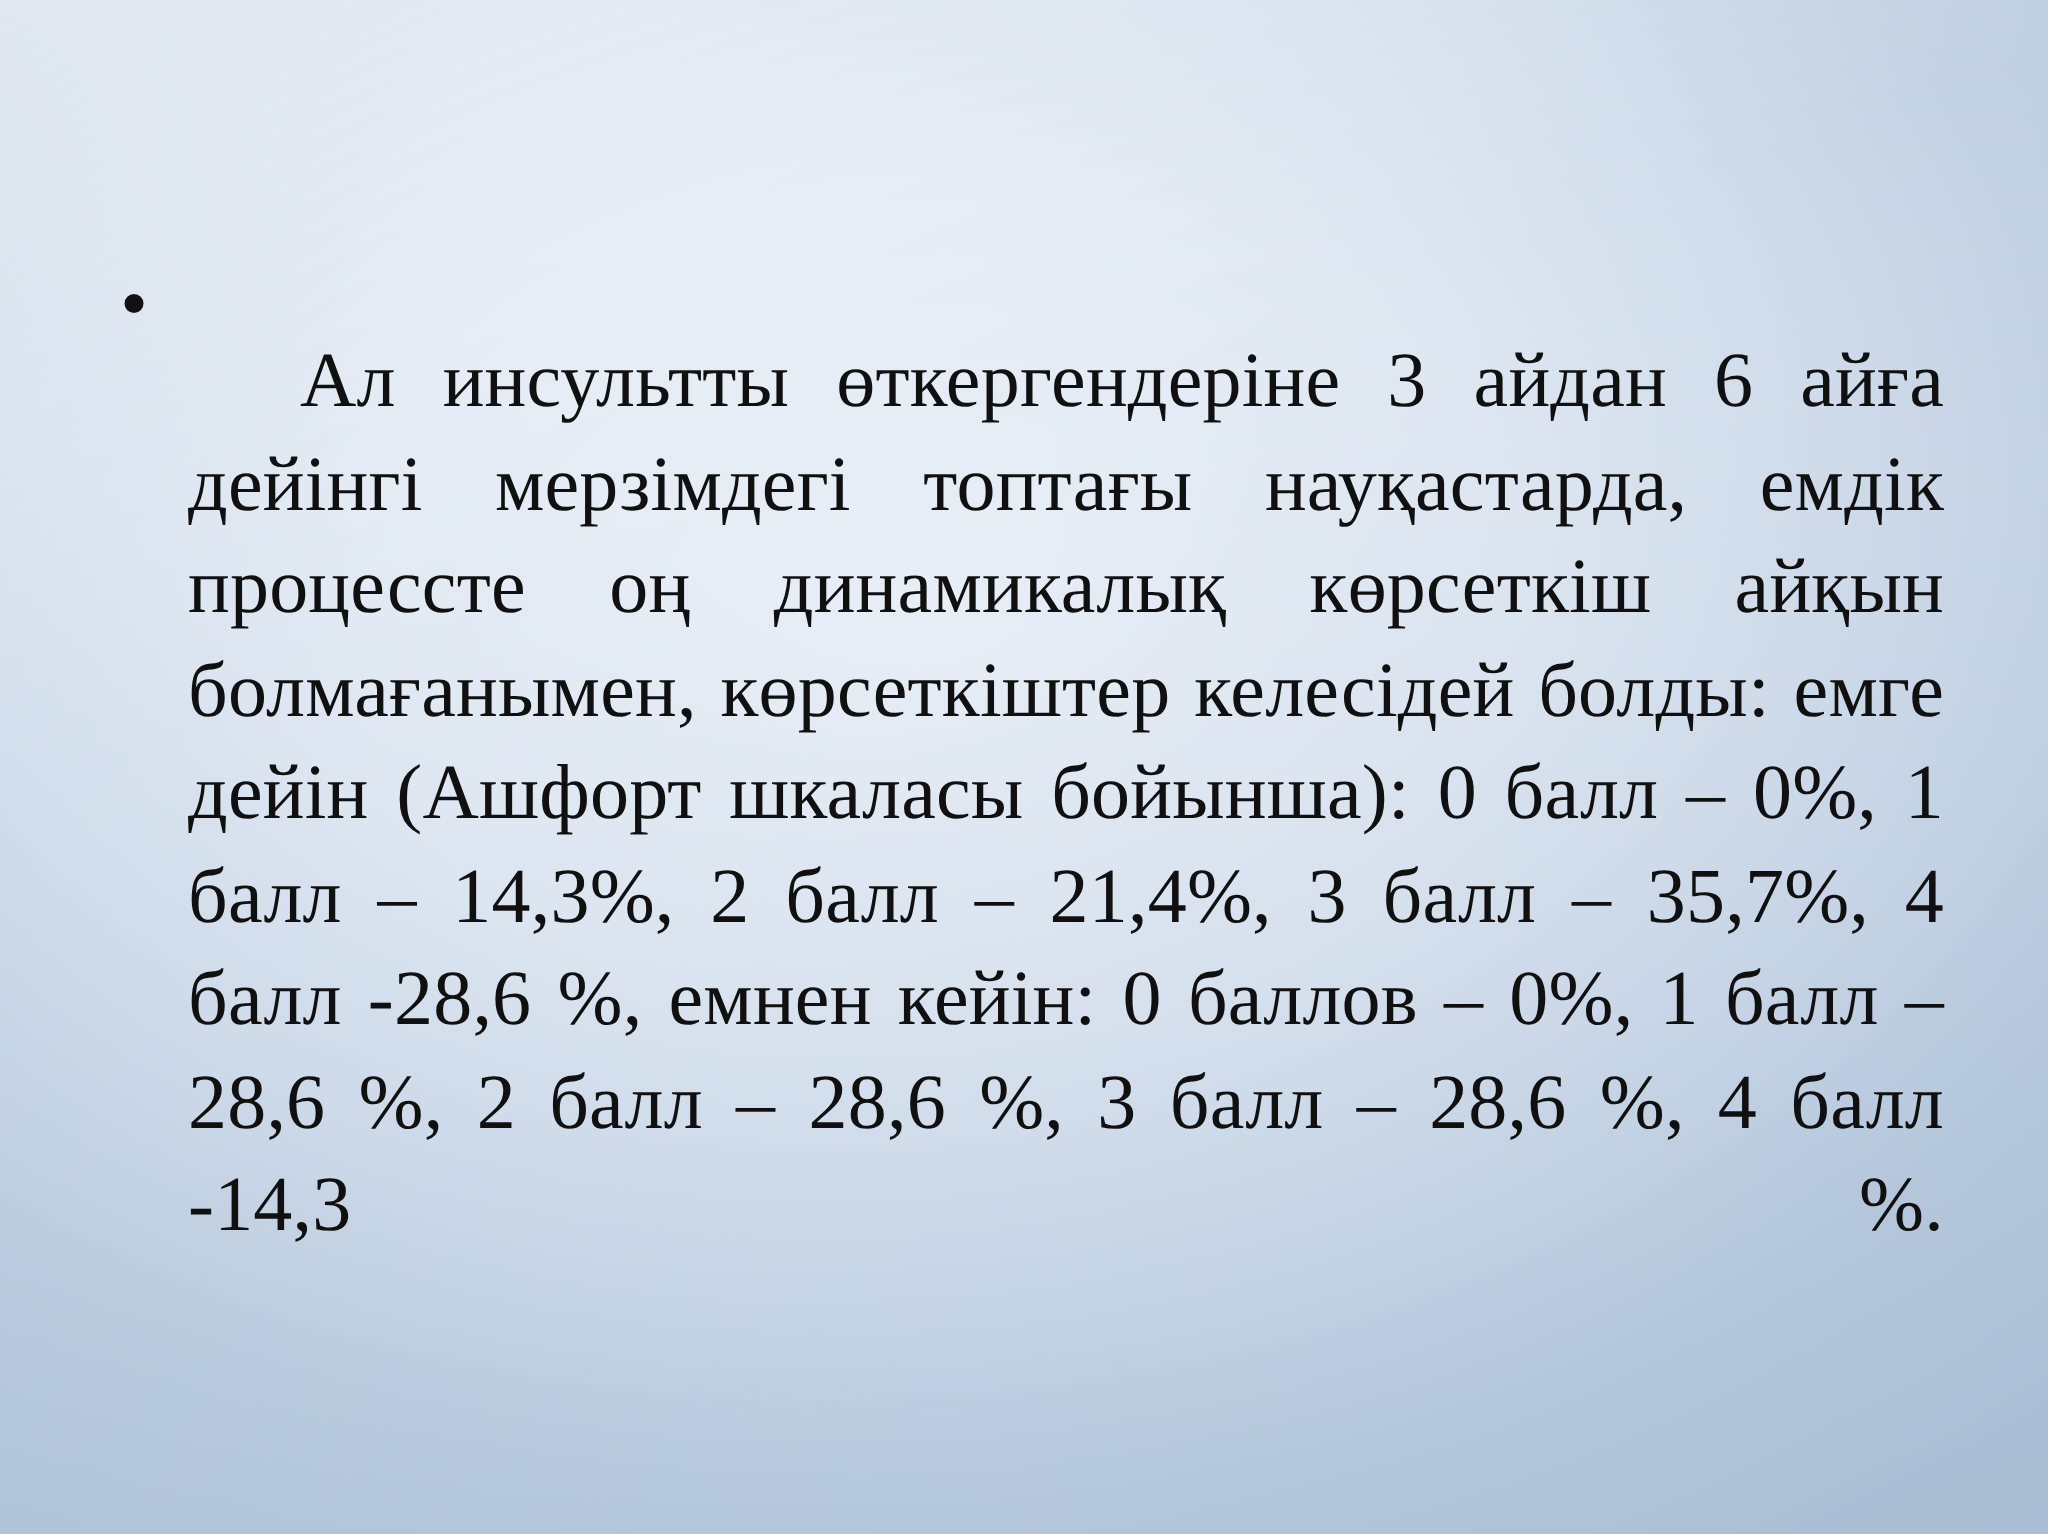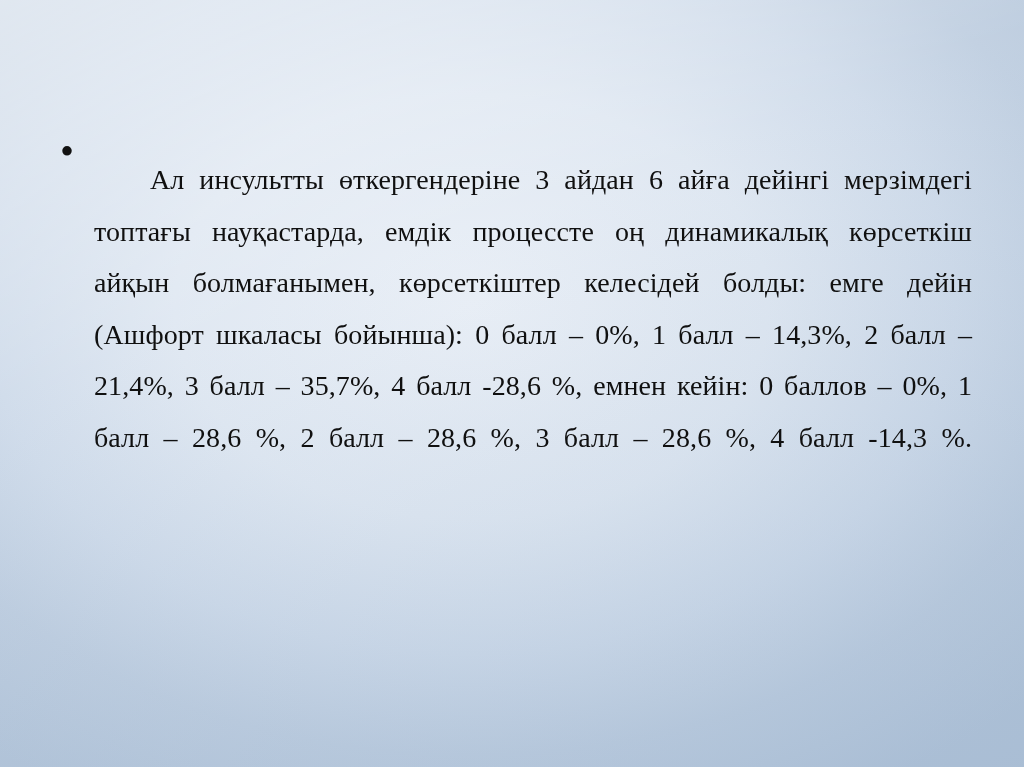--- a/index.html
+++ b/index.html
@@ -42,21 +42,21 @@
     width: 38px;
     font-size: 40px;
     line-height: 52px;
     color: #121212;
     text-align: left;
     padding-left: 4px;
     box-sizing: border-box;
   }
   .body-text {
     flex: 1 1 auto;
-    font-size: 28px;
+    font-size: 39px;
     line-height: 51.5px;
     color: #101010;
     text-align: justify;
     text-justify: inter-word;
     text-indent: 56px;
     letter-spacing: 0.1px;
     word-spacing: 0.5px;
   }
   .body-text::after {
     content: "";

